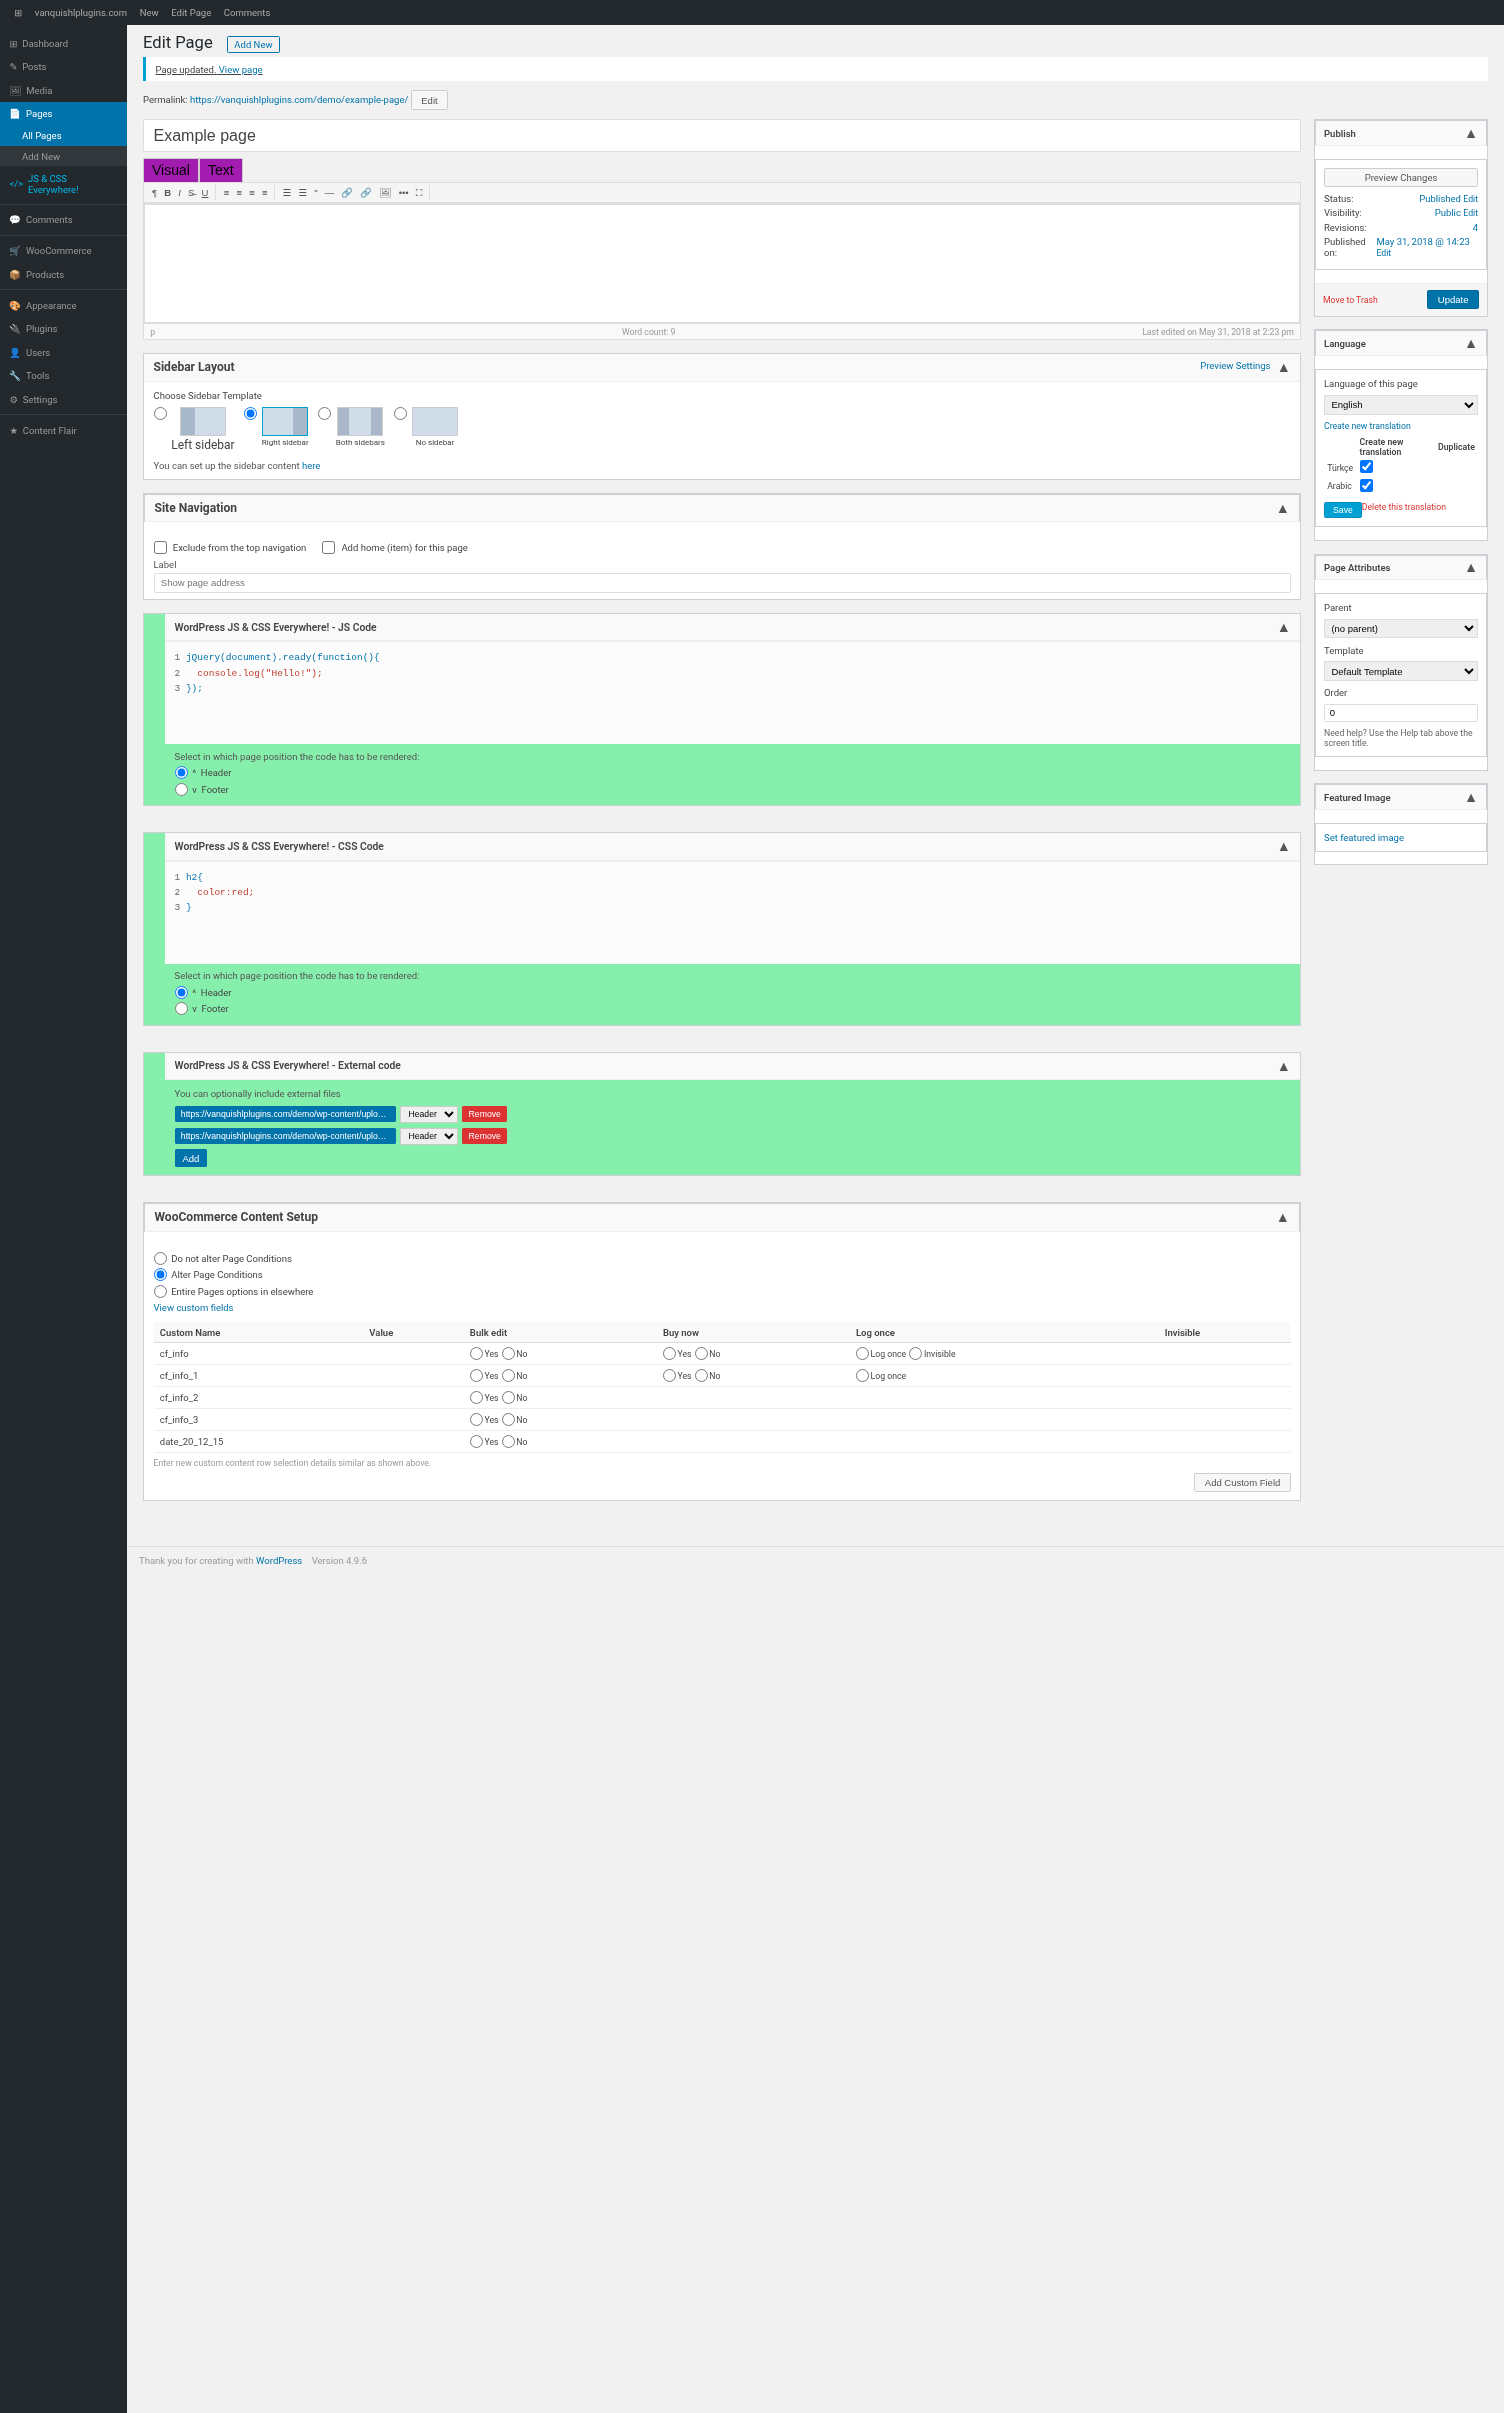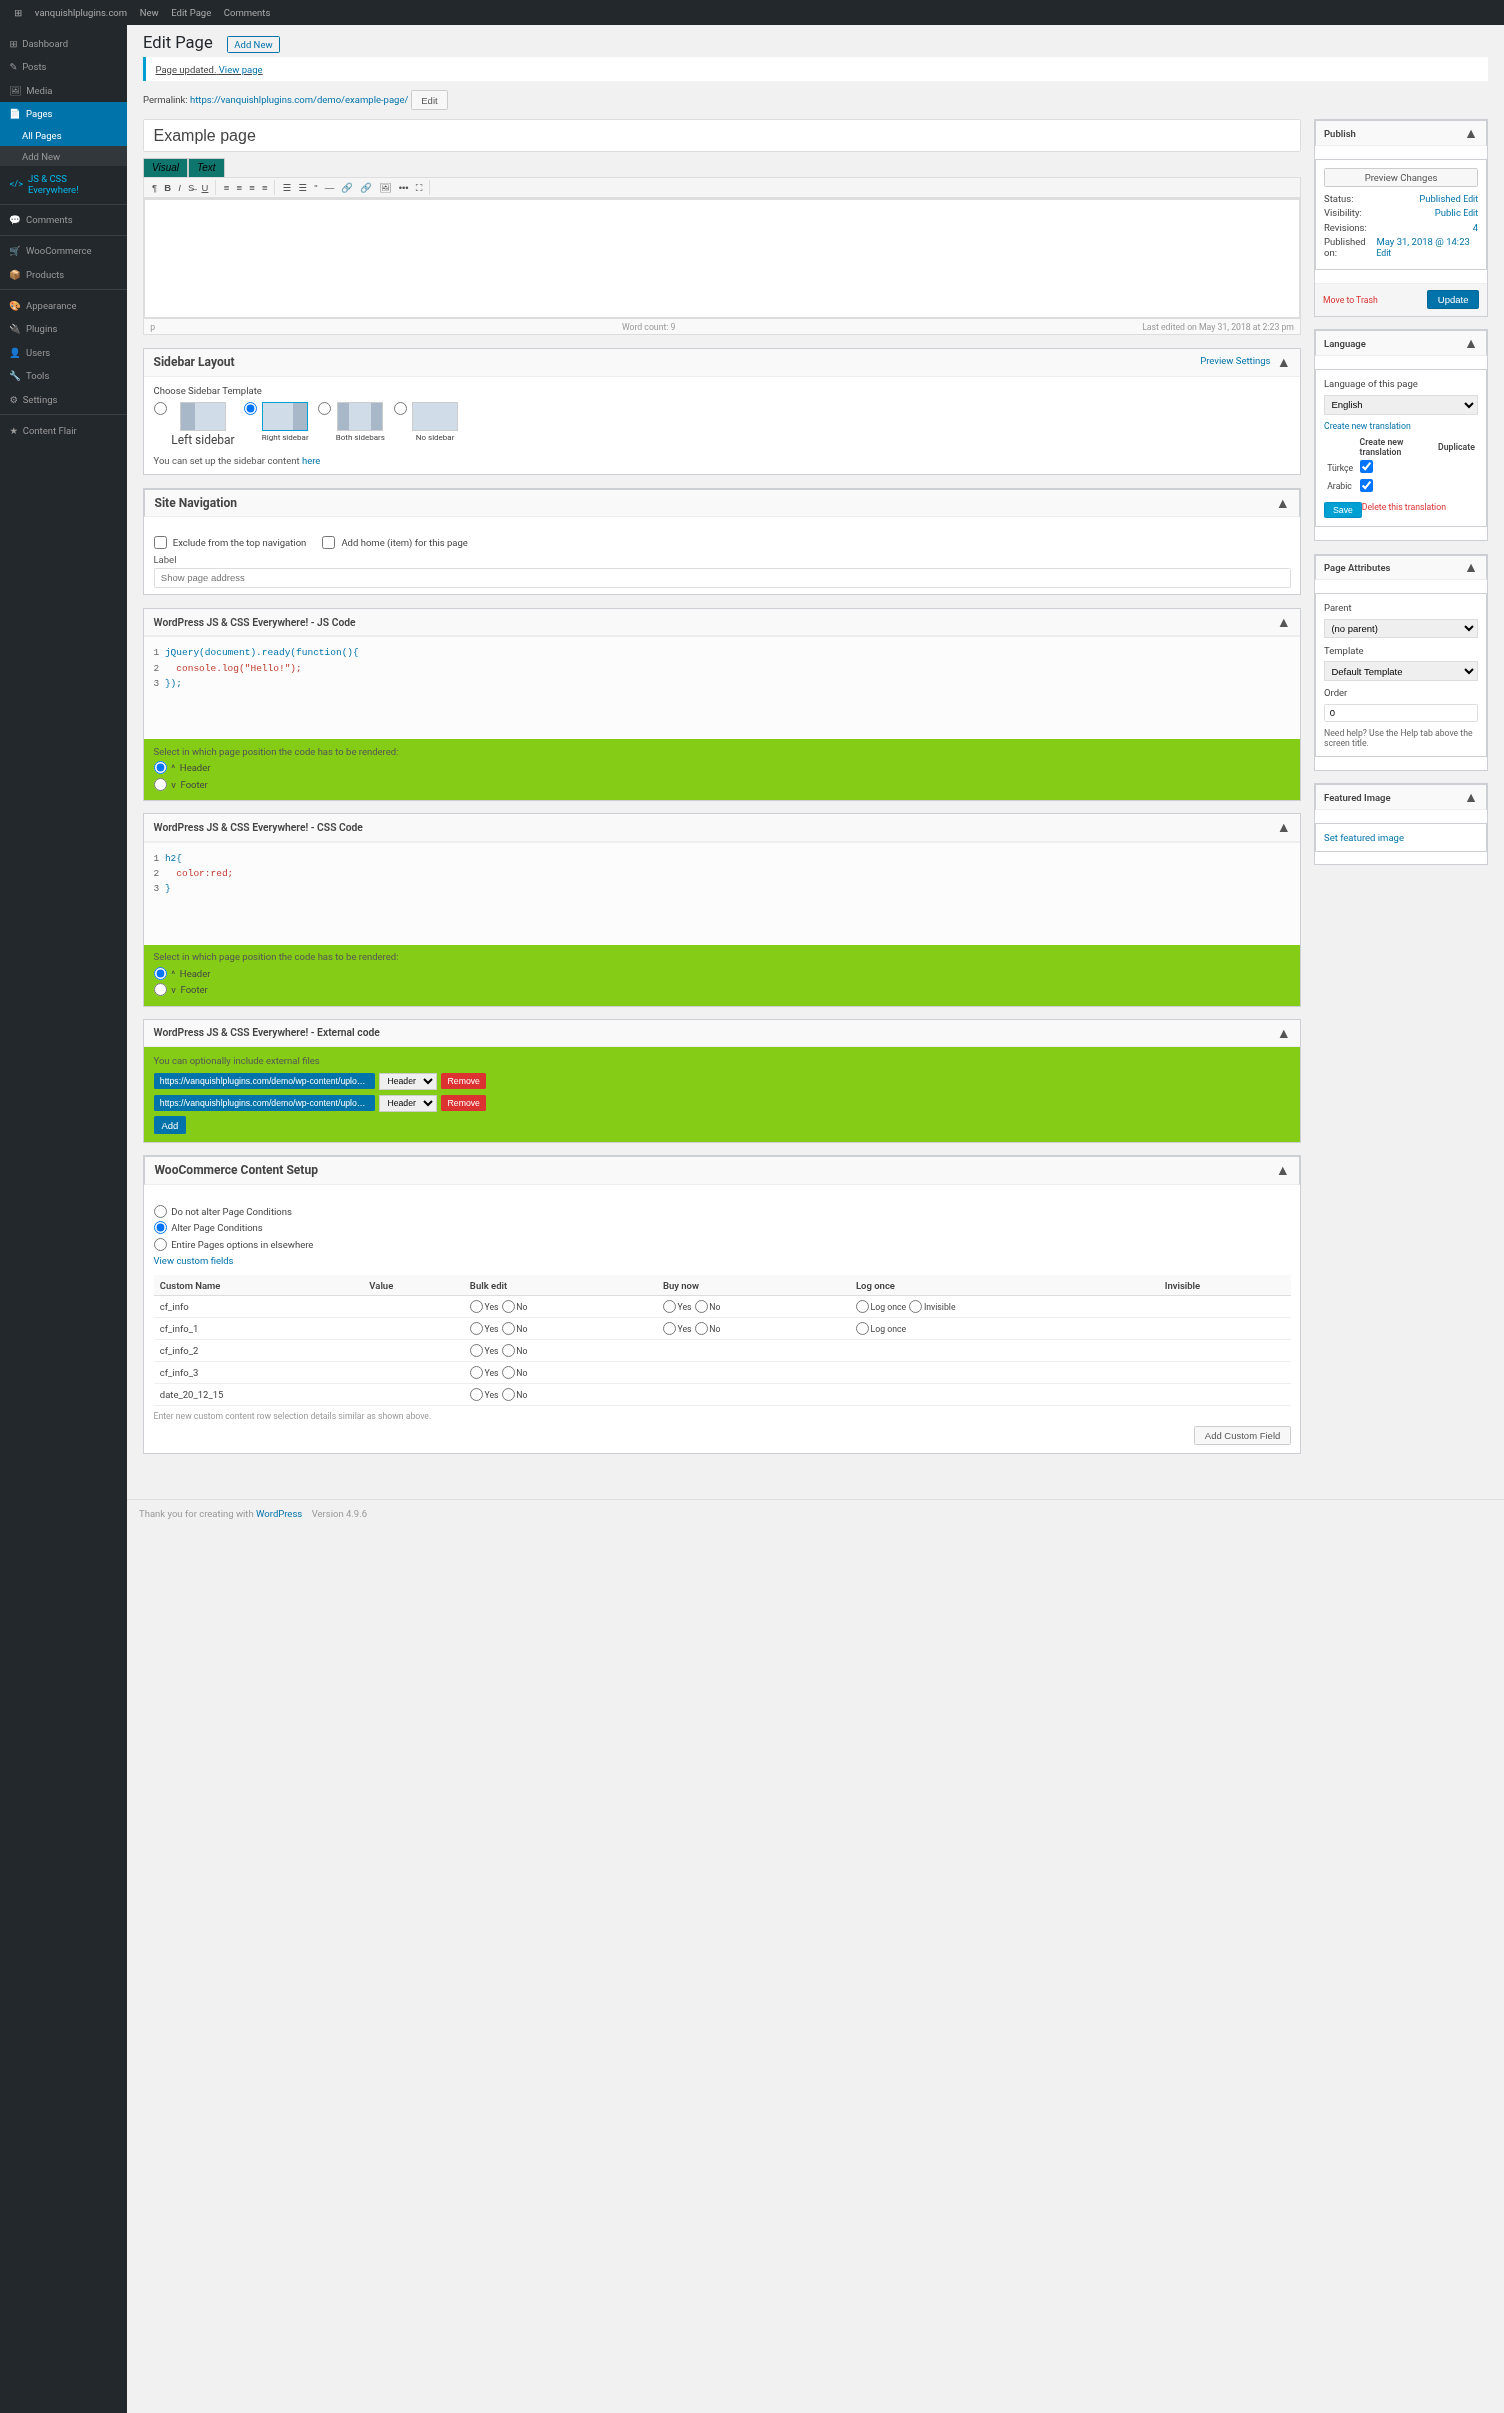--- a/index.html
+++ b/index.html
@@ -39,32 +39,32 @@
     
     
     .postbox { background: #fff; border: 0.8px solid #ccd0d4; margin-bottom: 12.7px; }
     
     
     #titlewrap { margin-bottom: 6.3px; }
     #title { width: 100%; font-size: 16px; padding: 6.3px 9.5px; border: 0.8px solid #ddd; color: #444; background: #fff; }
     
     
     .wp-editor-tabs { display: flex; margin-bottom: 0; }
-    .wp-switch-editor { background: #0f766e; border: 0.8px solid #ccc; padding: 3.2px 8px; font-size: 10px; cursor: pointer; border-bottom: none; font-style: italic; }
+    .wp-switch-editor { background: #a21caf; border: 0.8px solid #ccc; padding: 3.2px 8px; font-size: 14px; cursor: pointer; border-bottom: none; }
     .wp-switch-editor.switch-tmce { }
     .mce-btn { background: none; border: none; cursor: pointer; padding: 1.6px 3.2px; font-size: 9.5px; color: #555; }
     #wp-content-editor-container { border: 0.8px solid #ddd; }
     
     
     .button { display: inline-block; padding: 3.2px 9.5px; font-size: 9.5px; border: 0.8px solid #ccc; background: #f7f7f7; cursor: pointer; border-radius: 1.6px; text-decoration: none; color: #555; }
     .button-primary { background: #0073aa; border-color: #006799; color: #fff; }
     .button-teal { background: #00a0d2; border-color: #008ec2; color: #fff; }
     
     
-    .code-section { background: #84cc16; border: 0.8px solid #ccd0d4; margin-bottom: 12px; }
+    .code-section { background: #86efac; border: 0.8px solid #ccd0d4; margin-bottom: 26px; padding-left: 21px; }
     .code-section-header { background: #f9f9f9; border-bottom: 0.8px solid #eee; padding: 6.3px 9.5px; display: flex; justify-content: space-between; align-items: center; }
     .code-section-header h3 { font-size: 10.3px; font-weight: 600; }
     .render-position { padding: 6.3px 9.5px; }
     .render-position p { font-size: 9.5px; margin-bottom: 4.7px; color: #555; }
     .render-position label { display: flex; align-items: center; gap: 4.7px; margin-bottom: 3.2px; font-size: 9.5px; cursor: pointer; }
     
     
     .sidebar-layout-section { background: #fff; border: 0.8px solid #ccd0d4; margin-bottom: 12.7px; }
     
     

